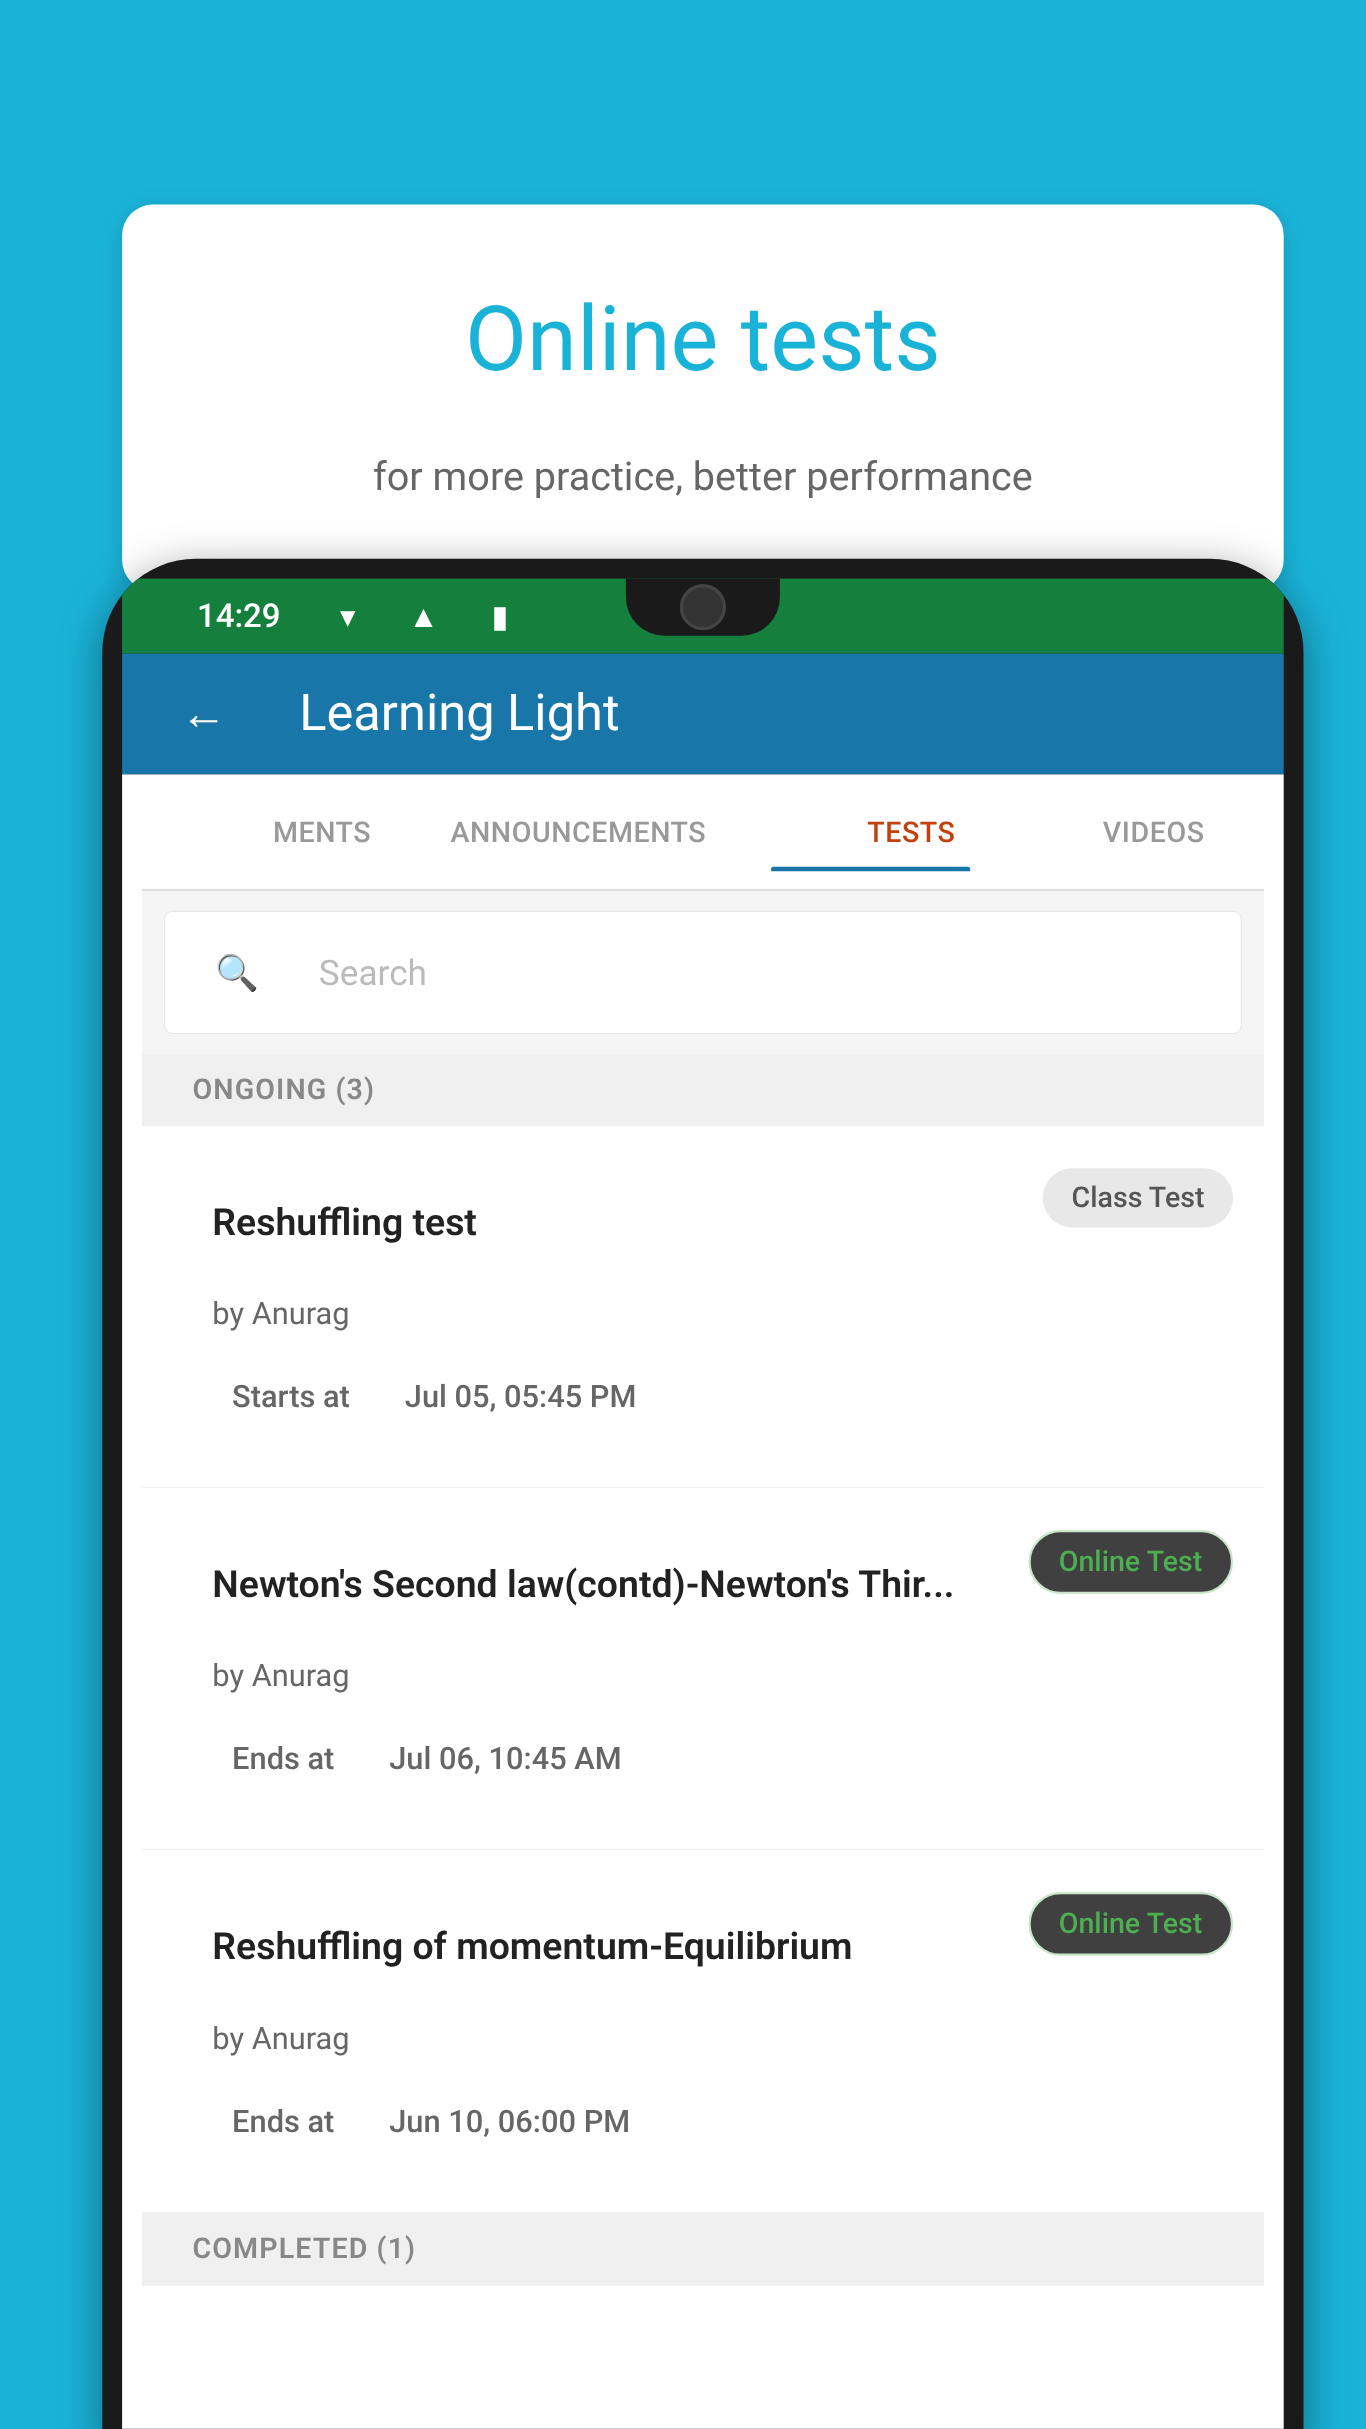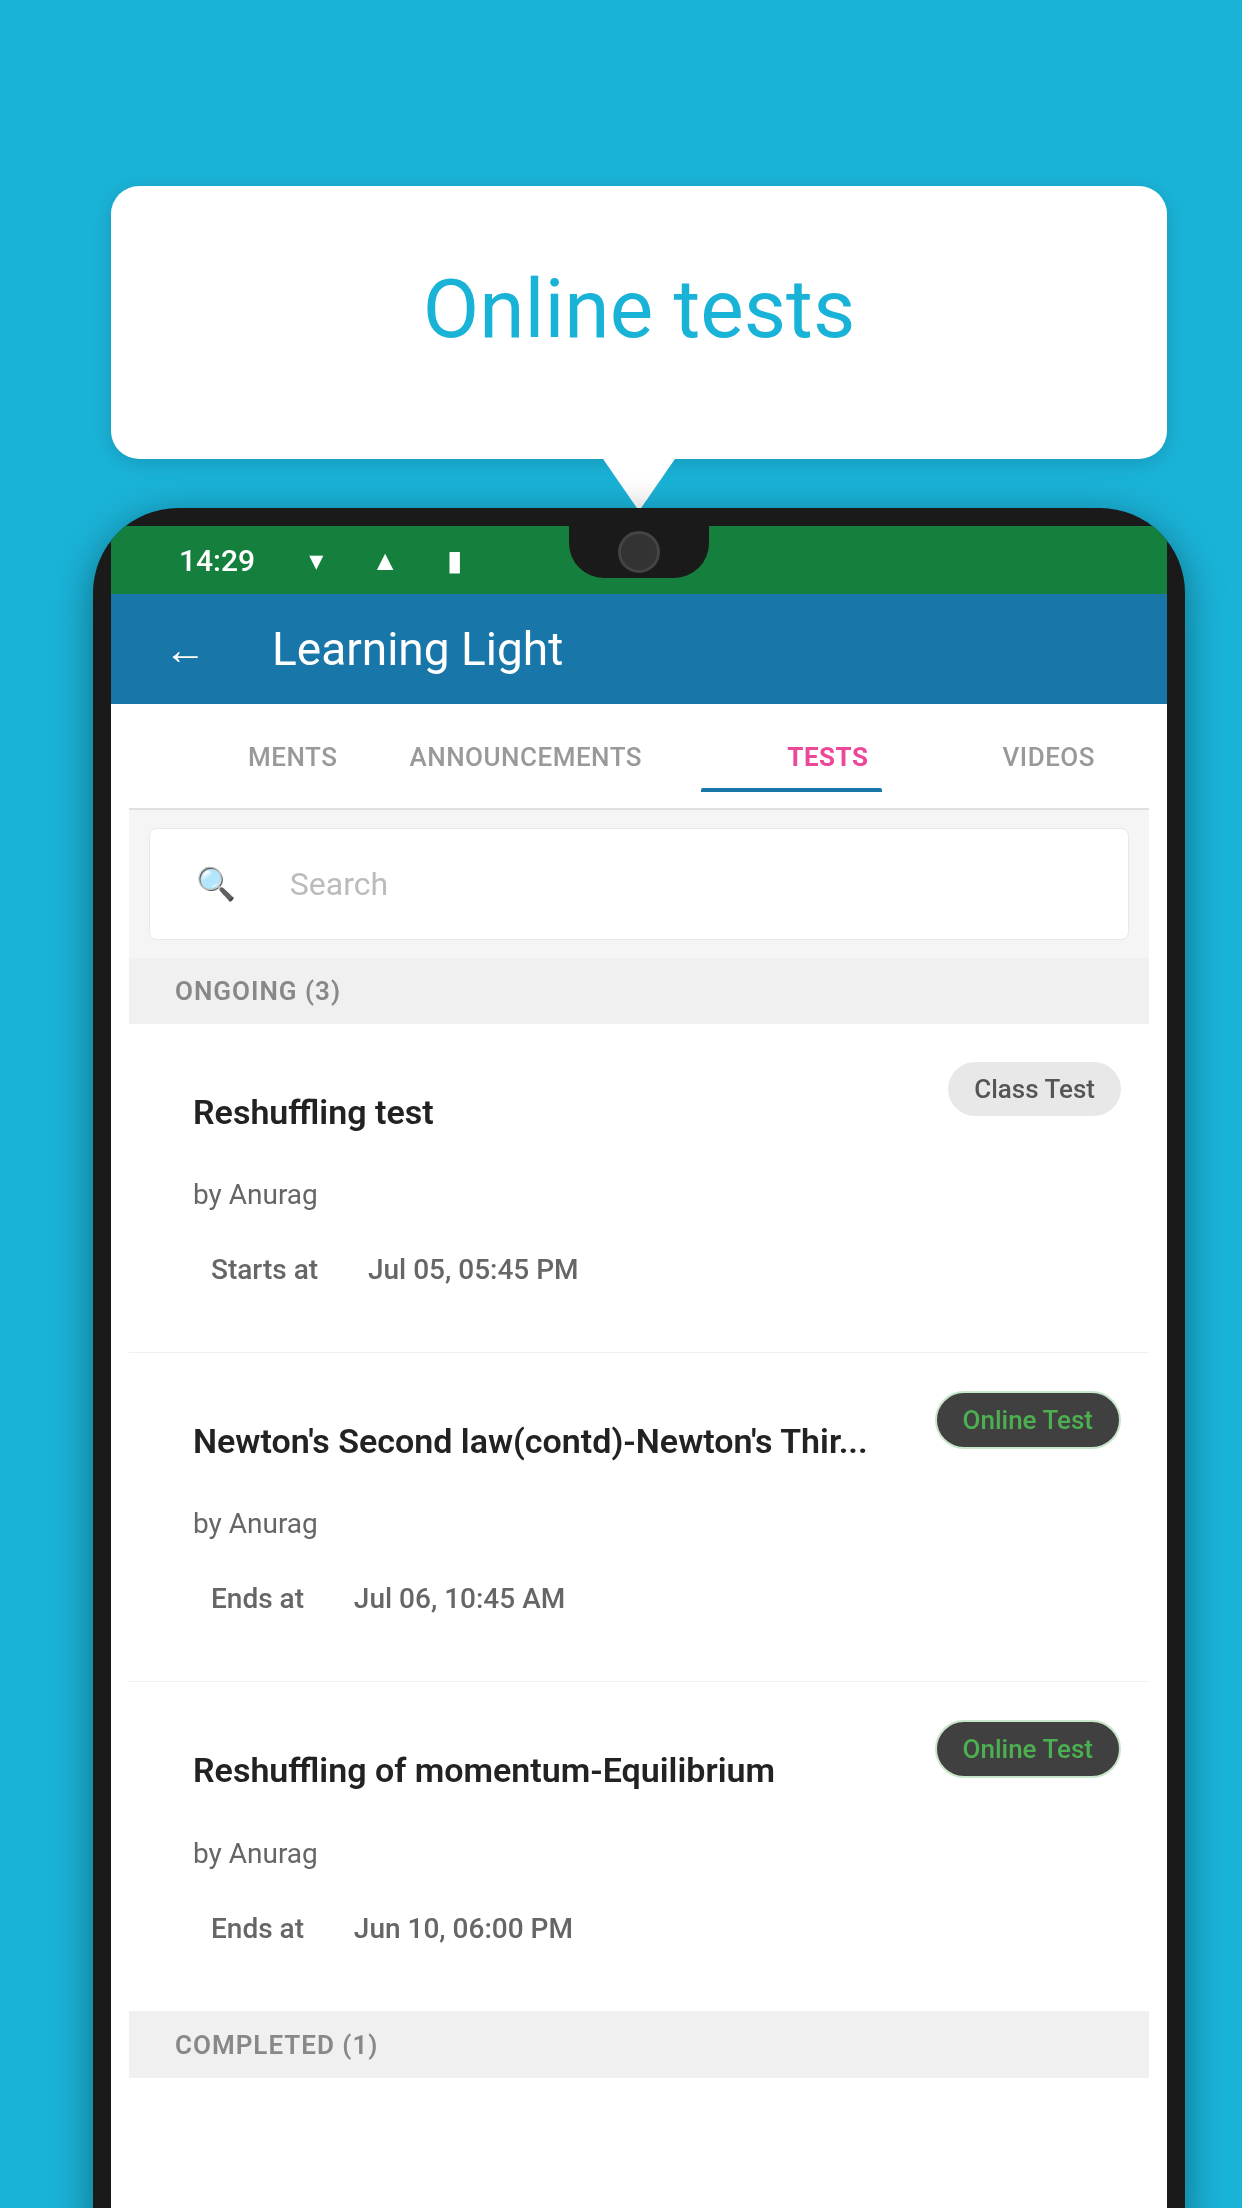--- a/index.html
+++ b/index.html
@@ -164,22 +164,21 @@
       padding-bottom: 18px;
       font-size: 26px;
       color: #999;
       font-weight: 500;
       letter-spacing: 0.5px;
       cursor: pointer;
       position: relative;
     }
 
     .tab.active {
-      color: #ec4899;
-      font-weight: bold;
+      color: #c2410c;
     }
 
     .tab.active::after {
       content: '';
       position: absolute;
       bottom: -2px;
       left: 10%;
       right: 10%;
       height: 4px;
       background: #1976a8;
@@ -290,20 +289,21 @@
       font-weight: 600;
       letter-spacing: 1px;
     }
   </style>
 </head>
 <body>
 
 <div class="speech-bubble-container">
   <div class="speech-bubble">
     <div class="speech-bubble-title">Online tests</div>
+    <div class="speech-bubble-subtitle">for more practice, better performance</div>
   </div>
 </div>
 
 <div class="phone-frame">
 
   <div class="status-bar">
     <span class="status-time">14:29</span>
     <div class="notch">
       <div class="camera-dot"></div>
     </div>

